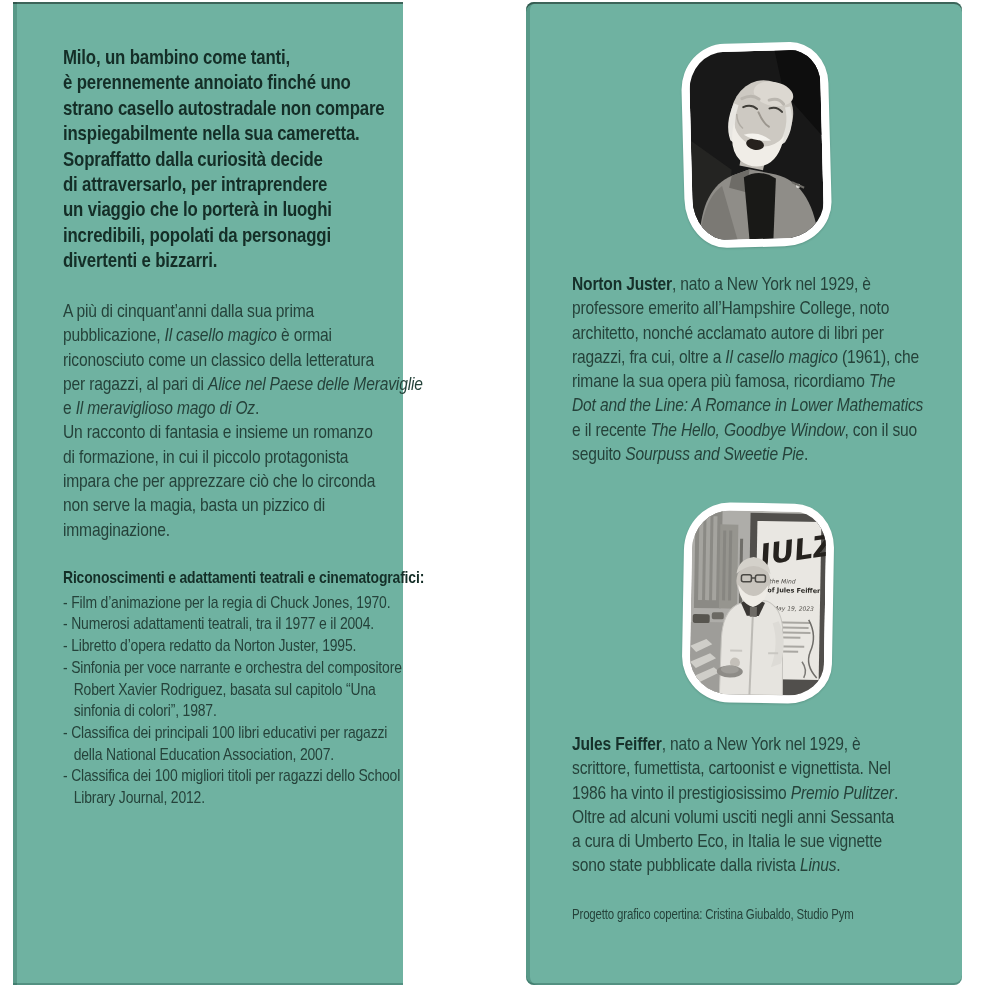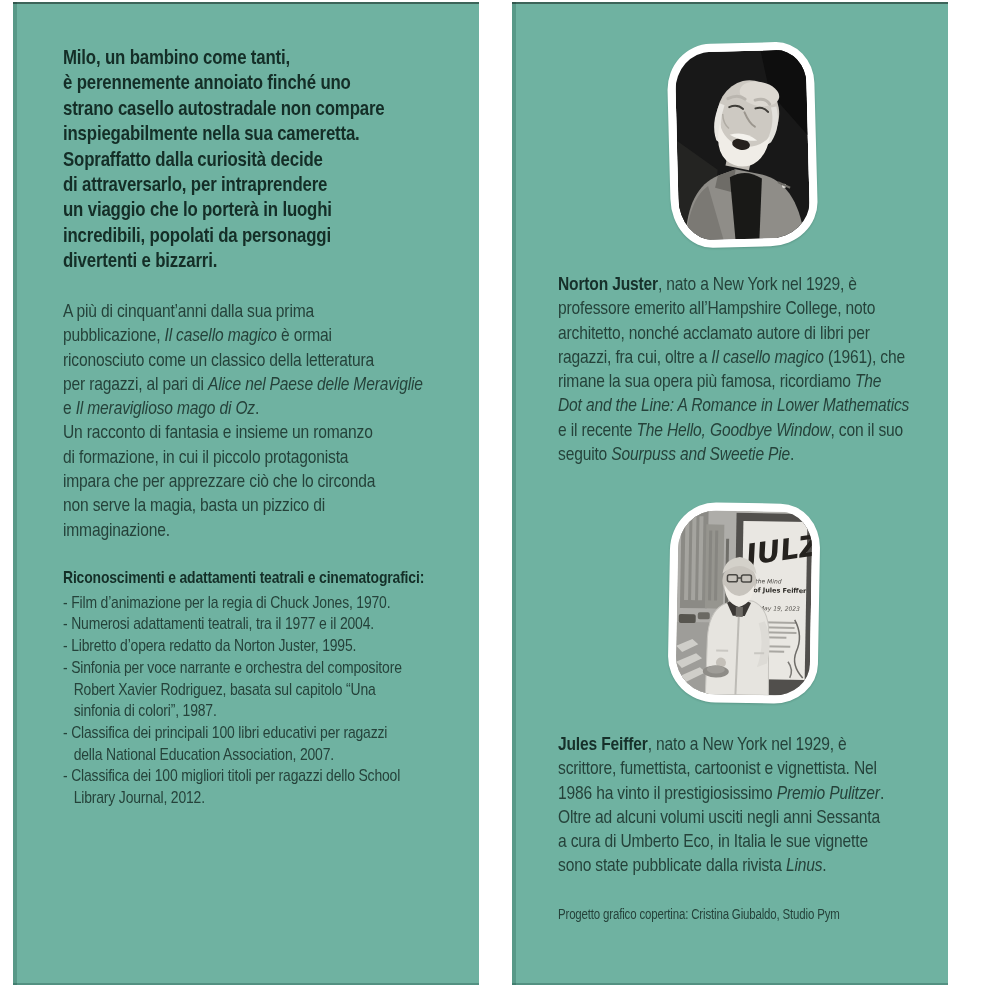--- a/index.html
+++ b/index.html
@@ -7,22 +7,22 @@
     width:1000px; height:994px; position:relative;
     background:#ffffff; overflow:hidden;
     font-family:"Liberation Sans","DejaVu Sans",sans-serif;
   }
   .panel {
     position:absolute; top:2px; height:983px; background:#6fb2a1;
     box-shadow: inset 0 2px 0 rgba(10,22,18,0.5),
                 inset 4px 0 0 rgba(9,62,49,0.22),
                 inset 0 -2px 0 rgba(9,62,49,0.28);
   }
-  #left-panel  { left:13px;  width:466px; }
-  #right-panel { left:512px; width:436px; }
+  #left-panel  { left:13px;  width:390px; }
+  #right-panel { left:526px; width:436px;border-radius:8px; }
 
   .block {
     position:absolute; color:#25423a;
     font-size:19px; line-height:24.3px; letter-spacing:-0.2px;
     transform:scaleX(0.82); transform-origin:0 0;
     white-space:nowrap;
   }
   .it { font-style:italic; }
   .bd { font-weight:bold; color:#16302a; }
 

